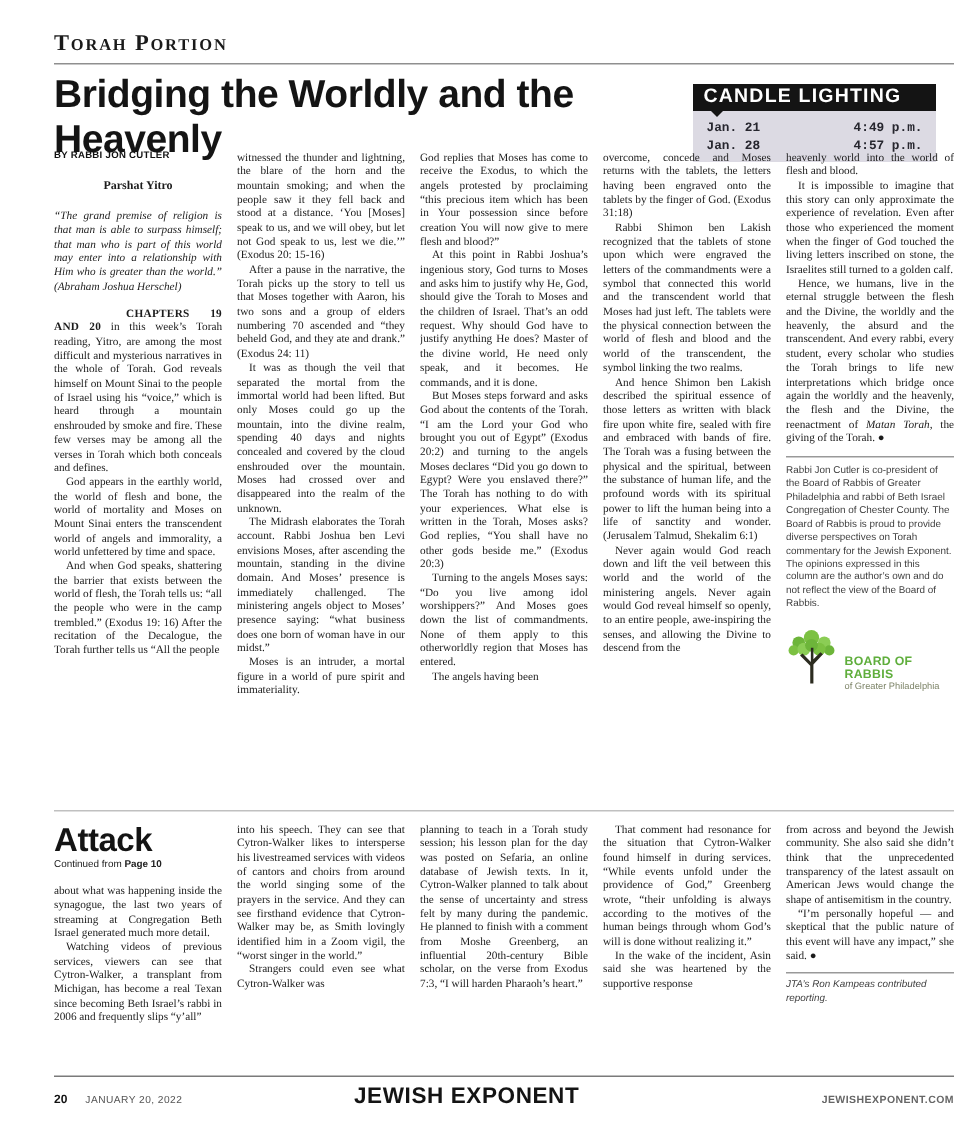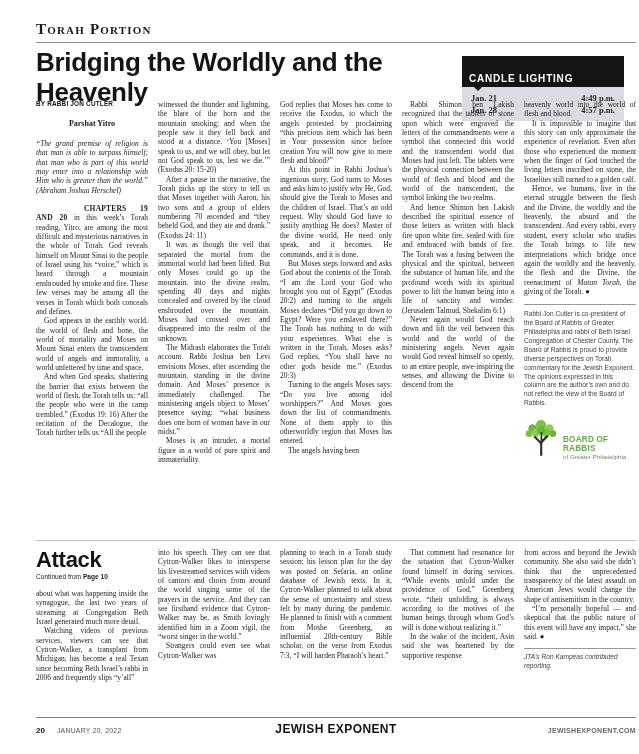--- a/index.html
+++ b/index.html
@@ -18,31 +18,31 @@
   }
   .headline {
     position:absolute; top:47px; left:20px; width:425px; margin:0;
     font-family:"Liberation Sans", sans-serif; font-weight:bold; font-size:26px;
     letter-spacing:-0.3px; color:#141414; line-height:30px;
   }
 
   
   .candle { position:absolute; top:56px; left:446px; width:162px; font-family:"Liberation Sans", sans-serif; }
   .candle-header {
-    position:relative; background:#141414; color:#fff; font-weight:bold; font-size:10px;
-    letter-spacing:0.8px; padding:17px 7px 3px;
+    position:relative; background:#141414; color:#fff; font-weight:bold; font-size:13px;
+    letter-spacing:0.8px; padding:0 7px 3px;
   }
   .candle-header:after {
     content:""; position:absolute; left:12px; top:100%;
     border-left:4px solid transparent; border-right:4px solid transparent; border-top:4px solid #141414;
   }
   .candle-body { background:#dcdae3; padding:5px 9px 5px; }
   .candle-row {
     display:flex; justify-content:space-between;
-    font-family:Liberation Serif, serif; font-weight:bold; font-size:8.5px; line-height:12px; color:#26262e;
+    font-family:Liberation Mono, monospace; font-weight:bold; font-size:8.5px; line-height:12px; color:#26262e;
   }
 
   
   .columns { position:absolute; left:20px; width:600px; display:flex; gap:10px; }
   .columns.torah { top:100px; height:438px; overflow:hidden; }
   .columns.attack-cols { top:548px; height:162px; overflow:hidden; }
   .col { width:112px; flex:0 0 112px; overflow:hidden; }
 
   .col p {
     margin:0; font-size:7.5px; line-height:9.35px; text-align:justify; text-indent:8px; color:#1c1c1c;
@@ -76,21 +76,21 @@
   }
 
   
   .footer {
     position:absolute; top:722px; left:20px; right:19px; display:flex; align-items:baseline;
     font-family:"Liberation Sans", sans-serif;
   }
   .footer-left { flex:1; display:flex; align-items:baseline; gap:12px;text-align:center; }
   .footer-page { font-weight:bold; font-size:8px; color:#111; }
   .footer-date { font-size:6.8px; color:#555; letter-spacing:0.3px; }
-  .footer-center { flex:1; text-align:center; font-weight:bold; font-size:12px; letter-spacing:0.4px; color:#141414; }
+  .footer-center { flex:1; text-align:left; font-weight:bold; font-size:15px; letter-spacing:0.4px; color:#141414; }
   .footer-right { flex:1; text-align:right; font-weight:bold; font-size:7px; color:#666; letter-spacing:0.3px; }
 </style>
 </head>
 <body>
 
 <div class="page">
 
   <div class="section-label">Torah Portion</div>
   <div class="rule top-rule"></div>
 
@@ -114,36 +114,37 @@
     <div class="col">
       <div class="byline">BY RABBI JON CUTLER</div>
       <div class="kicker">Parshat Yitro</div>
       <p class="quote">“The grand premise of religion is that man is able to surpass himself; that man who is part of this world may enter into a relationship with Him who is greater than the world.” (Abraham Joshua Herschel)</p>
       <p class="noindent"><span class="lead">CHAPTERS 19 AND 20</span><span> in this week’s Torah reading, Yitro, are among the most difficult and mysterious narratives in the whole of Torah. God reveals himself on Mount Sinai to the people of Israel using his “voice,” which is heard through a mountain enshrouded by smoke and fire. These few verses may be among all the verses in Torah which both conceals and defines.</span></p>
       <p>God appears in the earthly world, the world of flesh and bone, the world of mortality and Moses on Mount Sinai enters the transcendent world of angels and immorality, a world unfettered by time and space.</p>
       <p>And when God speaks, shattering the barrier that exists between the world of flesh, the Torah tells us: “all the people who were in the camp trembled.” (Exodus 19: 16) After the recitation of the Decalogue, the Torah further tells us “All the people</p>
     </div>
 
     <div class="col">
-      <p class="noindent">witnessed the thunder and lightning, the blare of the horn and the mountain smoking; and when the people saw it they fell back and stood at a distance. ‘You [Moses] speak to us, and we will obey, but let not God speak to us, lest we die.’” (Exodus 20: 15-20)</p>
+      <p class="noindent">witnessed the thunder and lightning, the blare of the horn and the mountain smoking; and when the people saw it they fell back and stood at a distance. ‘You [Moses] speak to us, and we will obey, but let not God speak to us, lest we die.’” (Exodus 20: 15-16)</p>
       <p>After a pause in the narrative, the Torah picks up the story to tell us that Moses together with Aaron, his two sons and a group of elders numbering 70 ascended and “they beheld God, and they ate and drank.” (Exodus 24: 11)</p>
       <p>It was as though the veil that separated the mortal from the immortal world had been lifted. But only Moses could go up the mountain, into the divine realm, spending 40 days and nights concealed and covered by the cloud enshrouded over the mountain. Moses had crossed over and disappeared into the realm of the unknown.</p>
       <p>The Midrash elaborates the Torah account. Rabbi Joshua ben Levi envisions Moses, after ascending the mountain, standing in the divine domain. And Moses’ presence is immediately challenged. The ministering angels object to Moses’ presence saying: “what business does one born of woman have in our midst.”</p>
       <p>Moses is an intruder, a mortal figure in a world of pure spirit and immateriality.</p>
     </div>
 
     <div class="col">
       <p class="noindent">God replies that Moses has come to receive the Exodus, to which the angels protested by proclaiming “this precious item which has been in Your possession since before creation You will now give to mere flesh and blood?”</p>
       <p>At this point in Rabbi Joshua’s ingenious story, God turns to Moses and asks him to justify why He, God, should give the Torah to Moses and the children of Israel. That’s an odd request. Why should God have to justify anything He does? Master of the divine world, He need only speak, and it becomes. He commands, and it is done.</p>
       <p>But Moses steps forward and asks God about the contents of the Torah. “I am the Lord your God who brought you out of Egypt” (Exodus 20:2) and turning to the angels Moses declares “Did you go down to Egypt? Were you enslaved there?” The Torah has nothing to do with your experiences. What else is written in the Torah, Moses asks? God replies, “You shall have no other gods beside me.” (Exodus 20:3)</p>
       <p>Turning to the angels Moses says: “Do you live among idol worshippers?” And Moses goes down the list of commandments. None of them apply to this otherworldly region that Moses has entered.</p>
       <p>The angels having been</p>
     </div>
 
     <div class="col">
+      <p class="noindent">overcome, concede and Moses returns with the tablets, the letters having been engraved onto the tablets by the finger of God. (Exodus 31:18)</p>
       <p>Rabbi Shimon ben Lakish recognized that the tablets of stone upon which were engraved the letters of the commandments were a symbol that connected this world and the transcendent world that Moses had just left. The tablets were the physical connection between the world of flesh and blood and the world of the transcendent, the symbol linking the two realms.</p>
       <p>And hence Shimon ben Lakish described the spiritual essence of those letters as written with black fire upon white fire, sealed with fire and embraced with bands of fire. The Torah was a fusing between the physical and the spiritual, between the substance of human life, and the profound words with its spiritual power to lift the human being into a life of sanctity and wonder. (Jerusalem Talmud, Shekalim 6:1)</p>
       <p>Never again would God reach down and lift the veil between this world and the world of the ministering angels. Never again would God reveal himself so openly, to an entire people, awe-inspiring the senses, and allowing the Divine to descend from the</p>
     </div>
 
     <div class="col">
       <p class="noindent">heavenly world into the world of flesh and blood.</p>
       <p>It is impossible to imagine that this story can only approximate the experience of revelation. Even after those who experienced the moment when the finger of God touched the living letters inscribed on stone, the Israelites still turned to a golden calf.</p>
       <p><span>Hence, we humans, live in the eternal struggle between the flesh and the Divine, the worldly and the heavenly, the absurd and the transcendent. And every rabbi, every student, every scholar who studies the Torah brings to life new interpretations which bridge once again the worldly and the heavenly, the flesh and the Divine, the reenactment of </span><span class="ital">Matan Torah</span><span>, the giving of the Torah. ●</span></p>
       <div class="bio">Rabbi Jon Cutler is co-president of the Board of Rabbis of Greater Philadelphia and rabbi of Beth Israel Congregation of Chester County. The Board of Rabbis is proud to provide diverse perspectives on Torah commentary for the Jewish Exponent. The opinions expressed in this column are the author’s own and do not reflect the view of the Board of Rabbis.</div>

